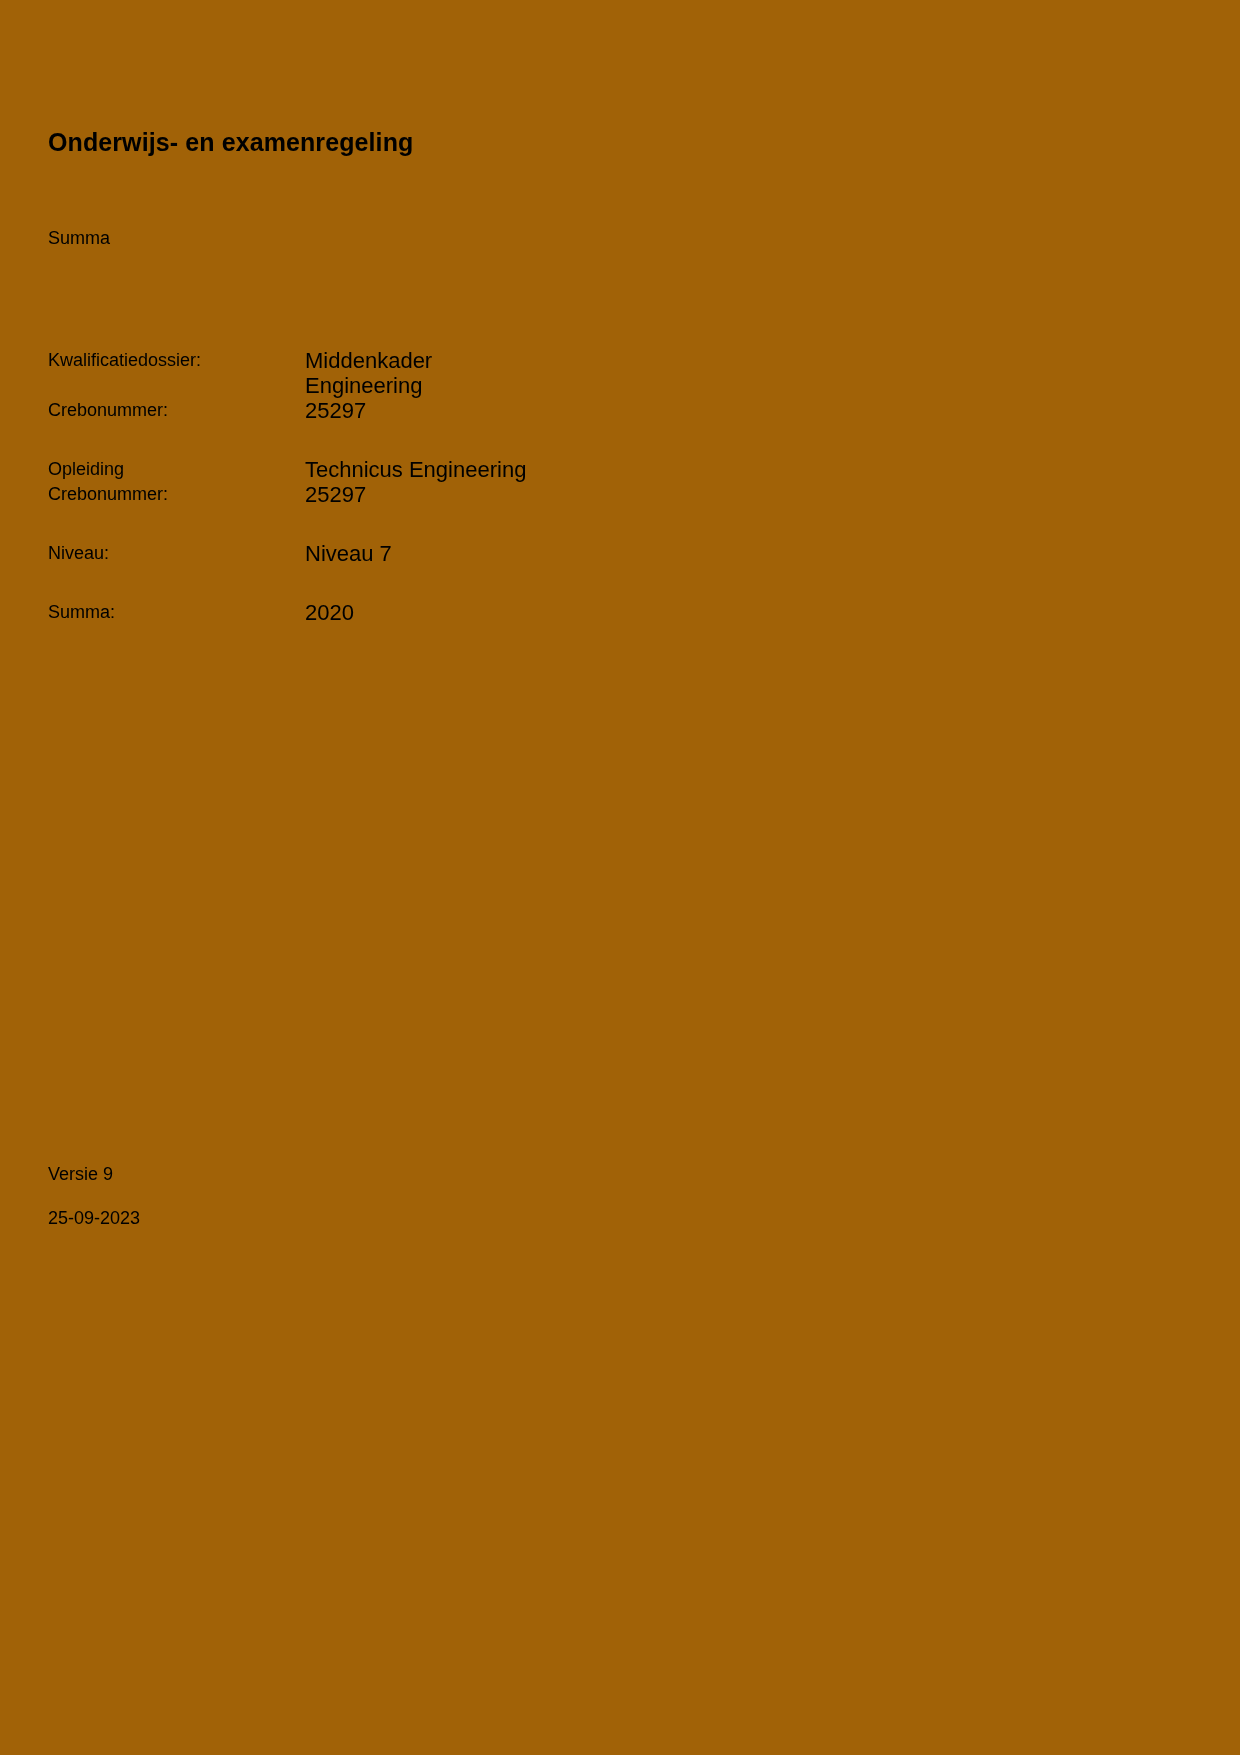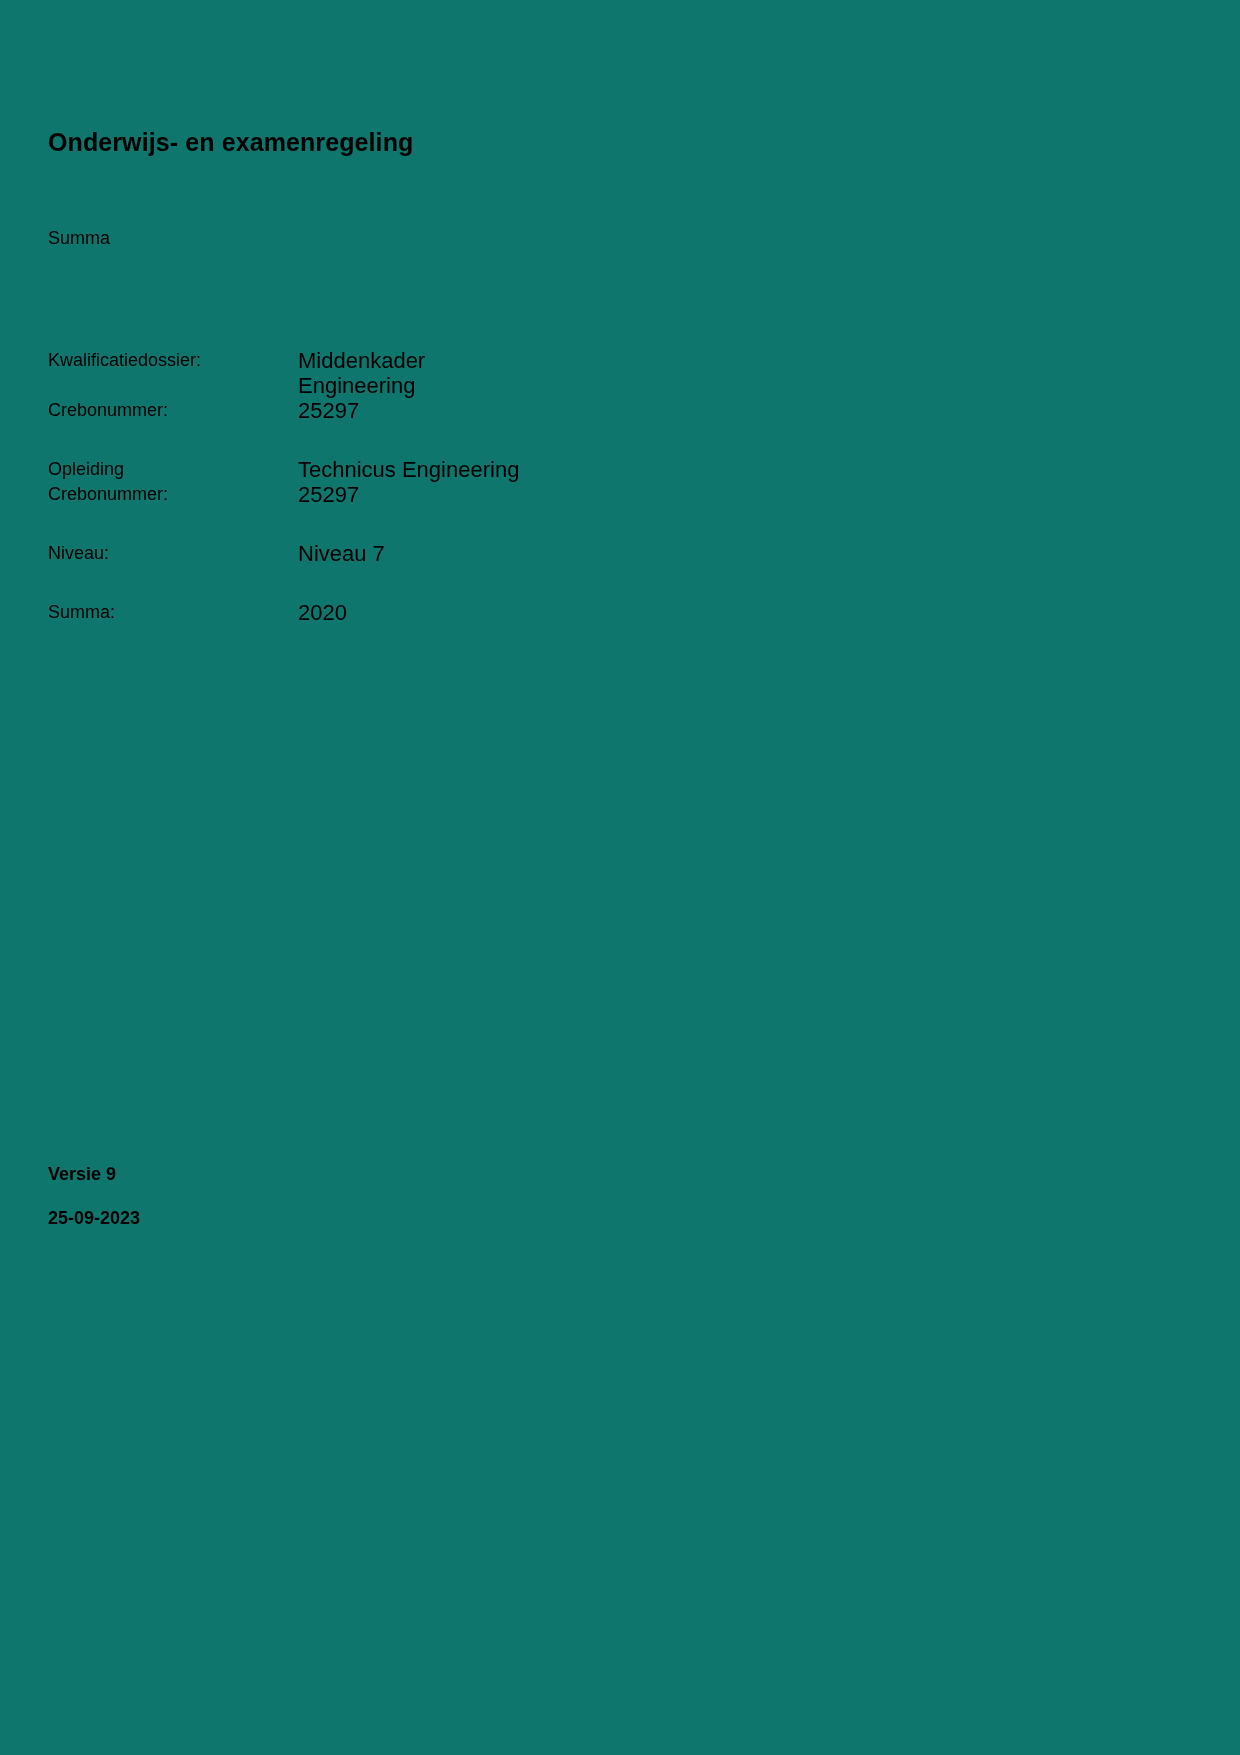--- a/index.html
+++ b/index.html
@@ -14,21 +14,21 @@
     font-family: "Liberation Sans", sans-serif;
     color: #000000;
     -webkit-font-smoothing: antialiased;
   }
   .page {
     position: absolute;
     top: 0;
     left: 0;
     width: 1240px;
     height: 1755px;
-    background: #0f766e;
+    background: #a16207;
   }
   .doc-title {
     position: absolute;
     left: 48px;
     top: 128px;
     font-size: 25px;
     font-weight: bold;
     letter-spacing: 0.1px;
   }
   .org-name {
@@ -44,35 +44,35 @@
     top: 348px;
     width: 700px;
   }
   .meta-group {
     margin-bottom: 34px;
   }
   .meta-row {
     display: flex;
     align-items: flex-start;
     line-height: 25px;
+    gap: 7px;
   }
   .meta-label {
     width: 250px;
     flex: 0 0 250px;
     font-size: 18px;
   }
   .meta-value {
     font-size: 22px;
     white-space: pre-line;
   }
   .footer {
     position: absolute;
     left: 48px;
     top: 1152px;
-    font-weight: bold;
   }
   .footer-line {
     font-size: 18px;
     line-height: 44px;
   }
 </style>
 </head>
 <body>
 
 <div class="page">

